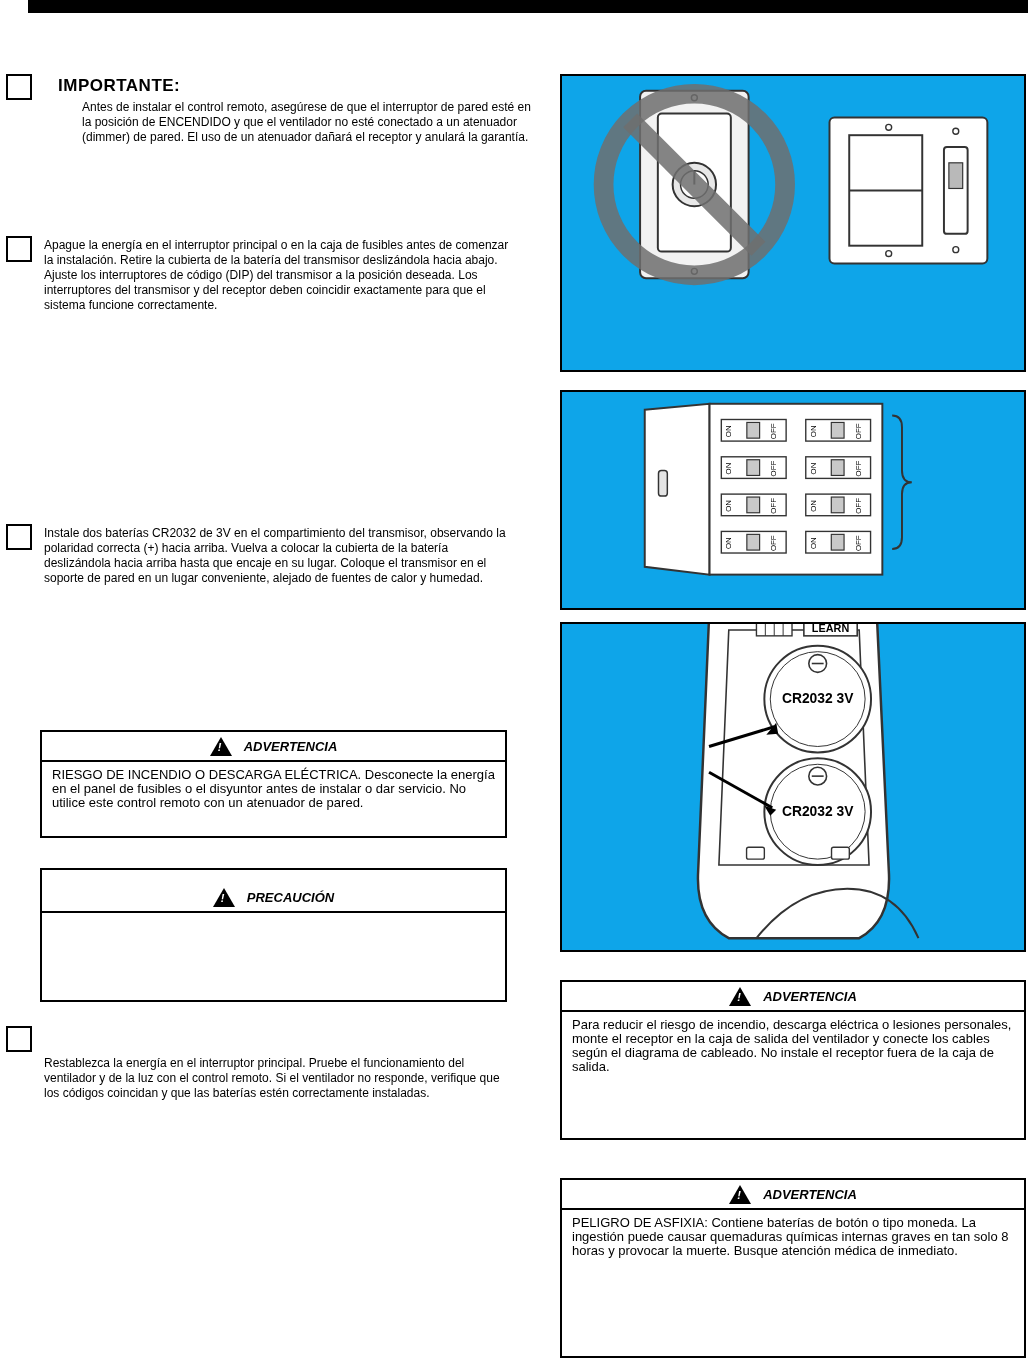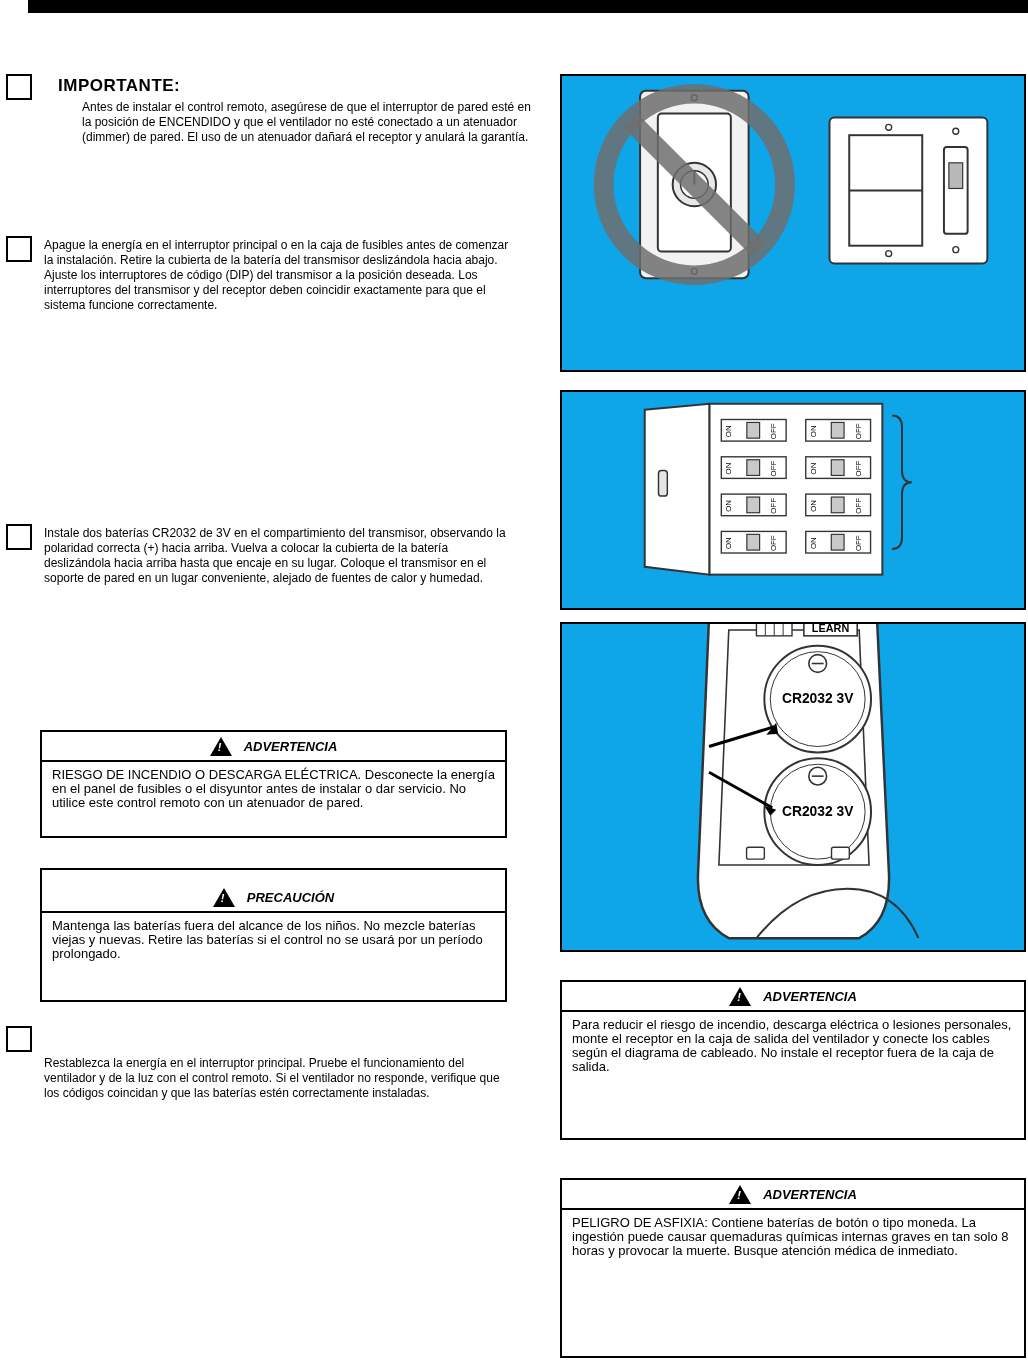--- a/index.html
+++ b/index.html
@@ -127,21 +127,20 @@
       <span class="warn-title">ADVERTENCIA</span>
     </div>
     <div class="warn-body">RIESGO DE INCENDIO O DESCARGA ELÉCTRICA. Desconecte la energía en el panel de fusibles o el disyuntor antes de instalar o dar servicio. No utilice este control remoto con un atenuador de pared.</div>
   </div>
 
   <div class="warn-panel" style="left:40px; top:868px; width:467px; height:134px;">
     <div class="warn-head" style="justify-content:center;margin-top:13px;">
       <span class="tri"></span>
       <span class="warn-title">PRECAUCIÓN</span>
     </div>
-    <div class="warn-body">Mantenga las baterías fuera del alcance de los niños. No mezcle baterías viejas y nuevas. Retire las baterías si el control no se usará por un período prolongado.</div>
   </div>
 
   <div class="step-box" style="left:6px; top:1026px;"></div>
   <div class="body-text" style="left:44px; top:1028px; width:470px;margin-top:28px;">Restablezca la energía en el interruptor principal. Pruebe el funcionamiento del ventilador y de la luz con el control remoto. Si el ventilador no responde, verifique que los códigos coincidan y que las baterías estén correctamente instaladas.</div>
 
   <div class="fig" style="left:560px; top:74px; width:466px; height:298px;">
     <svg class="fig-inner" viewBox="0 0 466 298" xmlns="http://www.w3.org/2000/svg">
 
       <rect x="78" y="15" width="110" height="190" rx="6" fill="#f2f2f2" stroke="#333" stroke-width="2"></rect>
       <rect x="96" y="38" width="74" height="140" rx="4" fill="#ffffff" stroke="#333" stroke-width="2"></rect>

